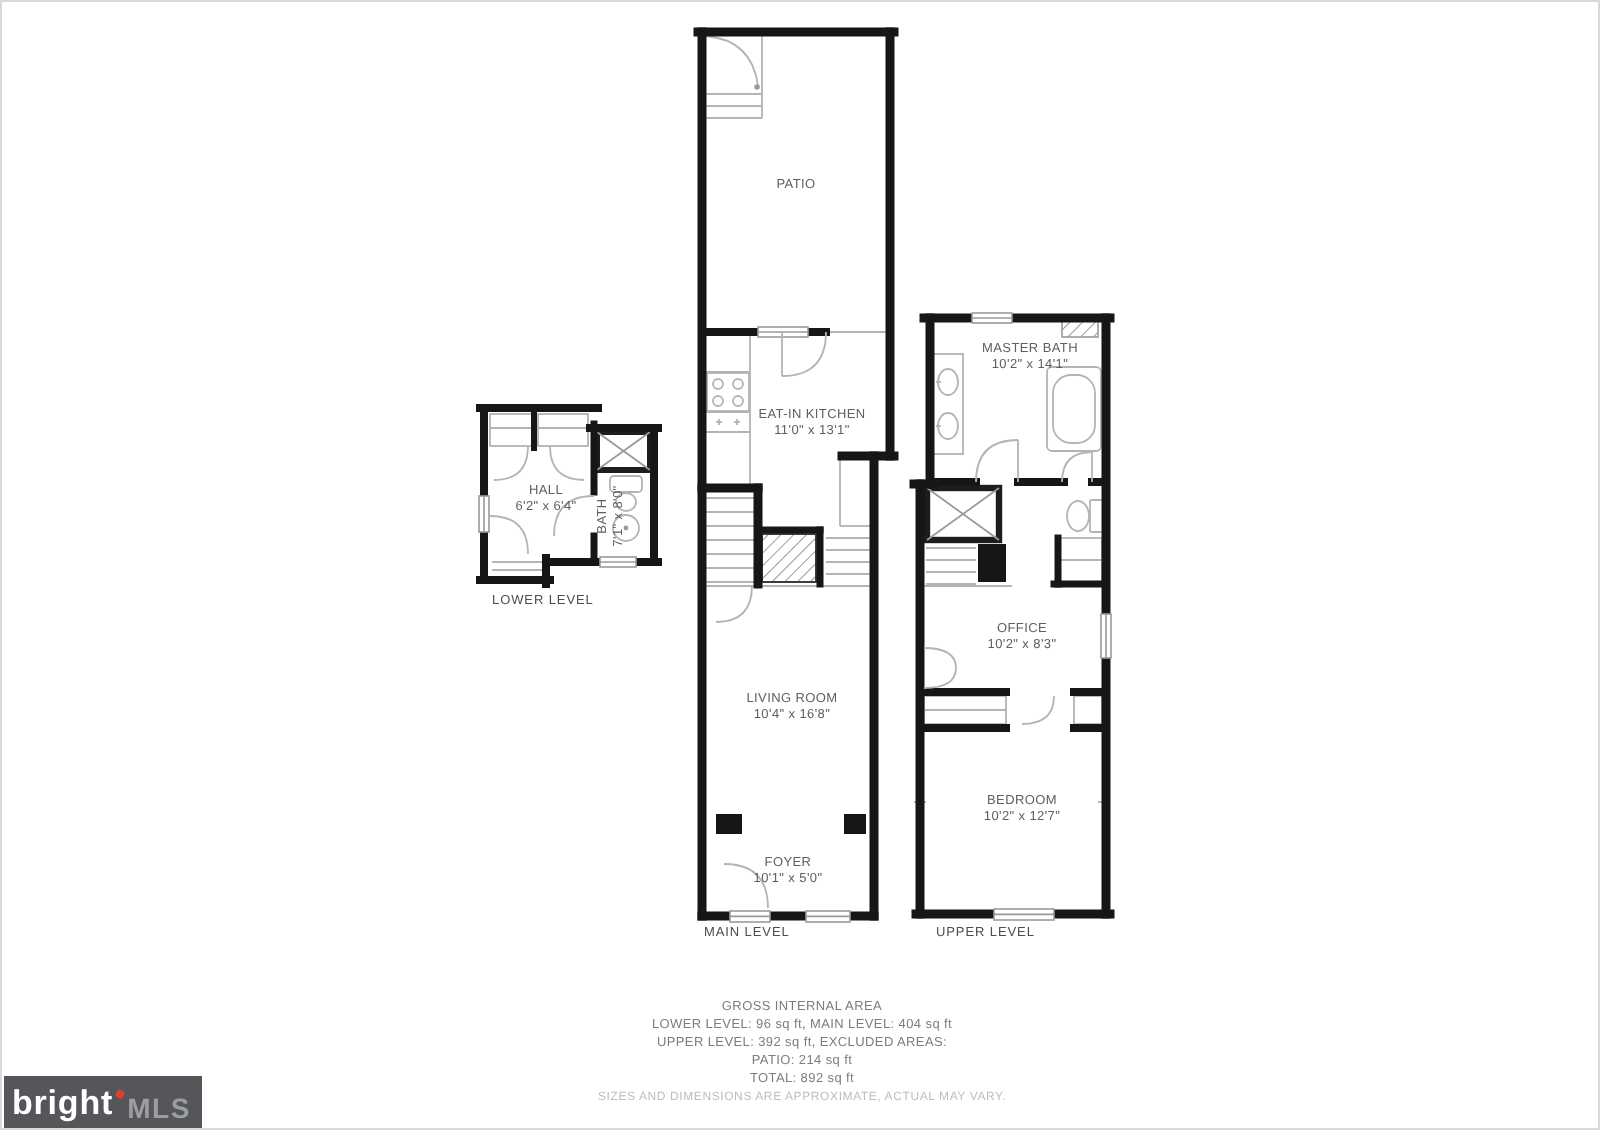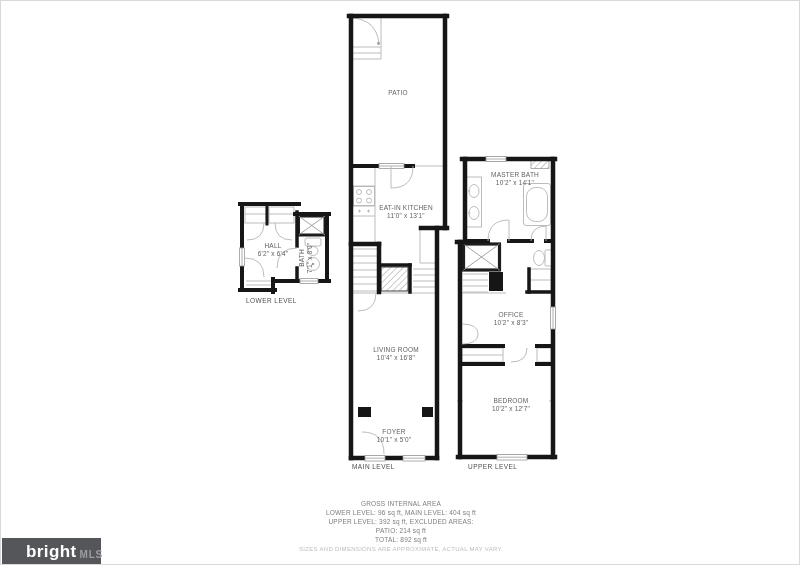--- a/index.html
+++ b/index.html
@@ -18,26 +18,26 @@
   .level-label{
     position:absolute;font-size:6.5px;letter-spacing:0.45px;color:#4d4d4d;white-space:nowrap;
   }
   .summary{
     position:absolute;left:250px;top:498px;width:300px;text-align:center;
     font-size:6.5px;line-height:9px;color:#7d7d7d;letter-spacing:0.2px;
   }
   .s-disclaimer{color:#bdbdbd;font-size:6px;letter-spacing:0.3px;margin-top:1px;}
   .logo{
     position:absolute;left:1px;top:537px;width:99px;height:27px;background:#55565a;
-    display:flex;align-items:center;padding-left:24px;box-sizing:border-box;
+    display:flex;align-items:center;padding-left:4px;box-sizing:border-box;
   }
   .logo-bright{color:#ffffff;font-size:17px;font-weight:600;letter-spacing:0.4px;line-height:1;}
   .logo-accent{display:inline-block;width:4px;height:4px;background:#d8402f;border-radius:1px;
     transform:rotate(25deg);margin:0 2px 10px 1px;}
-  .logo-mls{color:#9b9da1;font-size:10px;font-weight:bold;letter-spacing:0.8px;margin-top:5px;}
+  .logo-mls{color:#9b9da1;font-size:14px;font-weight:bold;letter-spacing:0.8px;margin-top:5px;}
 </style>
 </head>
 <body>
 
 <div class="page">
 
   <svg width="800" height="565" viewBox="0 0 800 565">
     <defs>
       <pattern id="hatch" width="4.5" height="4.5" patternTransform="rotate(45)" patternUnits="userSpaceOnUse">
         <line x1="0" y1="0" x2="0" y2="4.5" stroke="#8f8f8f" stroke-width="0.9"></line>

